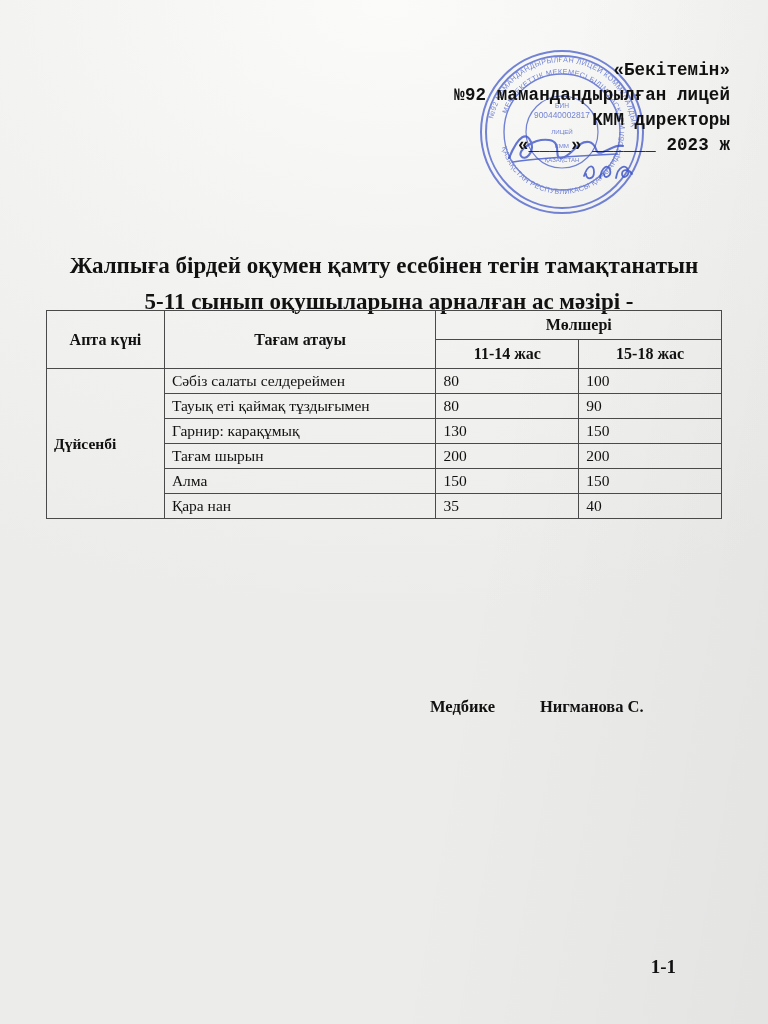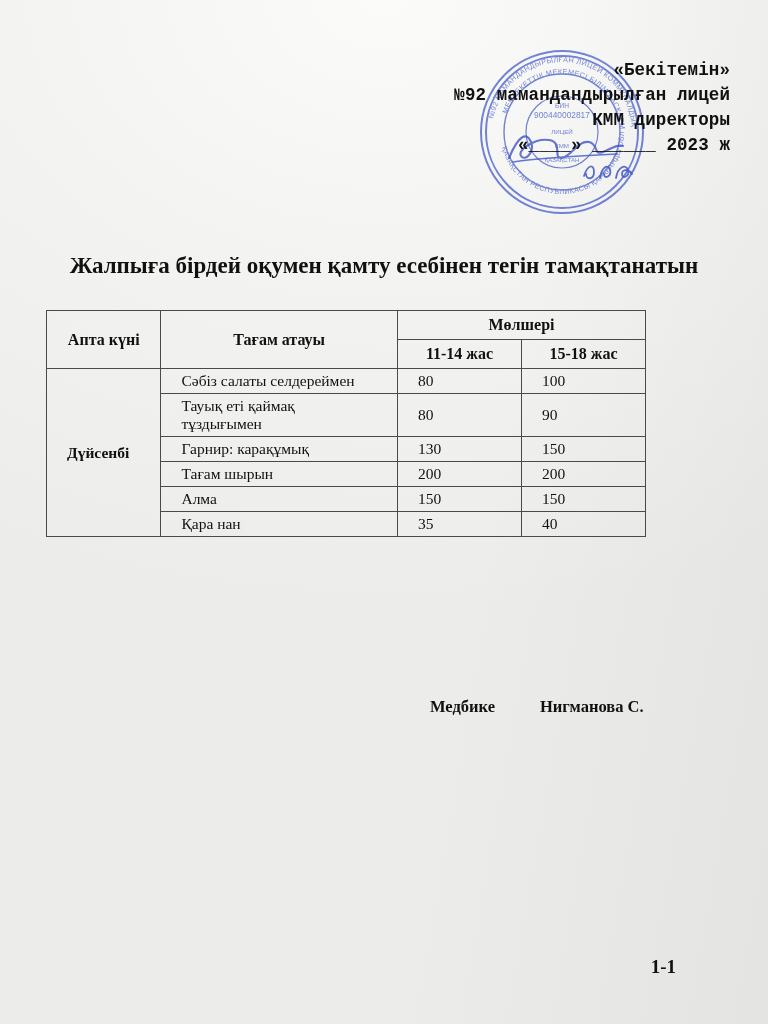--- a/index.html
+++ b/index.html
@@ -95,31 +95,31 @@
     font-size: 23px;
     line-height: 1.55;
   }
   .title .l2 { padding-left: 10px; }
 
   
   .menu-table-wrap {
     position: absolute;
     left: 46px;
     top: 310px;
-    width: 600px;
+    width: 676px;
   }
   table.menu {
     border-collapse: collapse;
     width: 100%;
     font-size: 15.5px;
   }
   table.menu th,
   table.menu td {
     border: 1px solid #4a4a4a;
-    padding: 3px 20px;
+    padding: 3px 7px;
     vertical-align: middle;
     background: transparent;
   }
   table.menu th {
     font-weight: bold;
     text-align: center;
     font-size: 16px;
     padding: 5px 6px;
   }
   .col-day   { width: 118px; }
@@ -213,20 +213,21 @@
 
   <div class="approval">
     <div>«Бекітемін»</div>
     <div>№92 мамандандырылған лицей</div>
     <div>КММ директоры</div>
     <div class="date-line">«____» ______ 2023 ж</div>
   </div>
 
   <div class="title">
     <div class="l1">Жалпыға бірдей оқумен қамту есебінен тегін тамақтанатын</div>
+    <div class="l2">5-11 сынып оқушыларына арналған ас мәзірі -</div>
   </div>
 
   <div class="menu-table-wrap">
     <table class="menu">
       <colgroup>
         <col class="col-day">
         <col class="col-dish">
         <col class="col-age">
         <col class="col-age">
       </colgroup>

